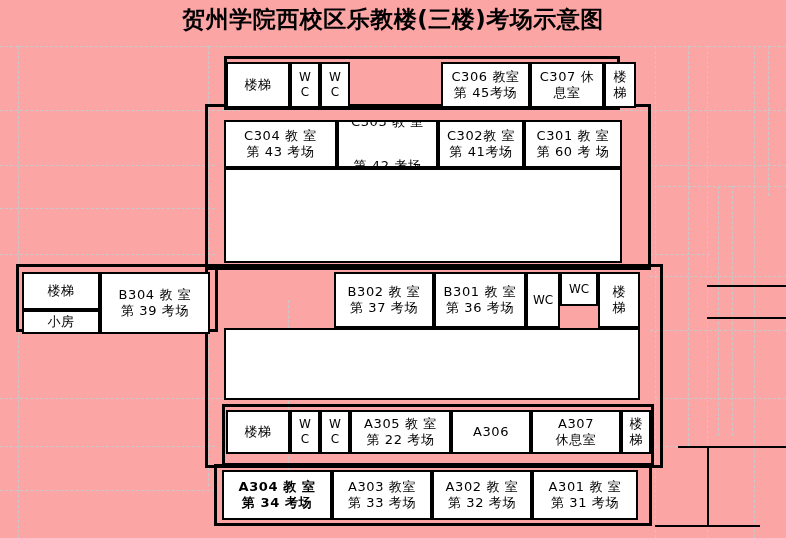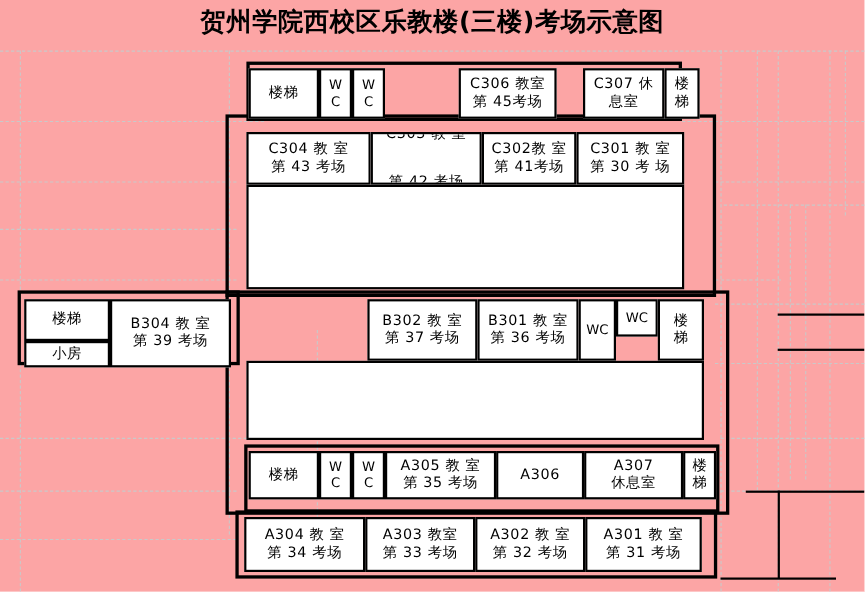--- a/index.html
+++ b/index.html
@@ -156,21 +156,21 @@
     <span class="l1">楼梯</span>
   </div>
   <div class="room narrow" style="left:290px; top:62px; width:30px; height:46px;">
     <span class="l1">W</span>
     <span class="l2">C</span>
   </div>
   <div class="room narrow" style="left:320px; top:62px; width:30px; height:46px;">
     <span class="l1">W</span>
     <span class="l2">C</span>
   </div>
-  <div class="room" style="left:417px; top:62px; width:89px; height:46px;align-items:center;">
+  <div class="room" style="left:441px; top:62px; width:89px; height:46px;align-items:center;">
     <span class="l1">C306 教室</span>
     <span class="l2">第 45考场</span>
   </div>
   <div class="room" style="left:530px; top:62px; width:74px; height:46px;">
     <span class="l1">C307 休</span>
     <span class="l2">息室</span>
   </div>
   <div class="room vert" style="left:604px; top:62px; width:32px; height:46px;">
     <span class="l1">楼</span>
     <span class="l2">梯</span>
@@ -183,21 +183,21 @@
   <div class="room" style="left:337px; top:120px; width:101px; height:48px;gap:28px;">
     <span class="l1">C303 教 室</span>
     <span class="l2">第 42 考场</span>
   </div>
   <div class="room" style="left:438px; top:120px; width:86px; height:48px;">
     <span class="l1">C302教 室</span>
     <span class="l2">第 41考场</span>
   </div>
   <div class="room" style="left:524px; top:120px; width:98px; height:48px;">
     <span class="l1">C301 教 室</span>
-    <span class="l2">第  30 考 场</span>
+    <span class="l2">第  60 考 场</span>
   </div>
 
   <div class="empty-corr" style="left:224px; top:168px; width:398px; height:95px;"></div>
 
   <div class="room" style="left:22px; top:272px; width:78px; height:38px;">
     <span class="l1">楼梯</span>
   </div>
   <div class="room" style="left:22px; top:310px; width:78px; height:24px;">
     <span class="l1">小房</span>
   </div>
@@ -233,35 +233,35 @@
   <div class="room narrow" style="left:290px; top:410px; width:30px; height:44px;">
     <span class="l1">W</span>
     <span class="l2">C</span>
   </div>
   <div class="room narrow" style="left:320px; top:410px; width:30px; height:44px;">
     <span class="l1">W</span>
     <span class="l2">C</span>
   </div>
   <div class="room" style="left:350px; top:410px; width:101px; height:44px;">
     <span class="l1">A305 教 室</span>
-    <span class="l2">第 35 考场</span>
+    <span class="l2">第 22 考场</span>
   </div>
   <div class="room" style="left:451px; top:410px; width:80px; height:44px;">
     <span class="l1">A306</span>
   </div>
   <div class="room" style="left:531px; top:410px; width:90px; height:44px;">
     <span class="l1">A307</span>
     <span class="l2">休息室</span>
   </div>
   <div class="room vert" style="left:621px; top:410px; width:30px; height:44px;">
     <span class="l1">楼</span>
     <span class="l2">梯</span>
   </div>
 
-  <div class="room" style="left:222px; top:470px; width:110px; height:50px;">
+  <div class="room" style="left:222px; top:470px; width:110px; height:50px;font-weight:bold;">
     <span class="l1">A304 教 室</span>
     <span class="l2">第 34 考场</span>
   </div>
   <div class="room" style="left:332px; top:470px; width:100px; height:50px;text-align:center;">
     <span class="l1">A303 教室</span>
     <span class="l2">第 33 考场</span>
   </div>
   <div class="room" style="left:432px; top:470px; width:100px; height:50px;">
     <span class="l1">A302 教 室</span>
     <span class="l2">第 32 考场</span>

